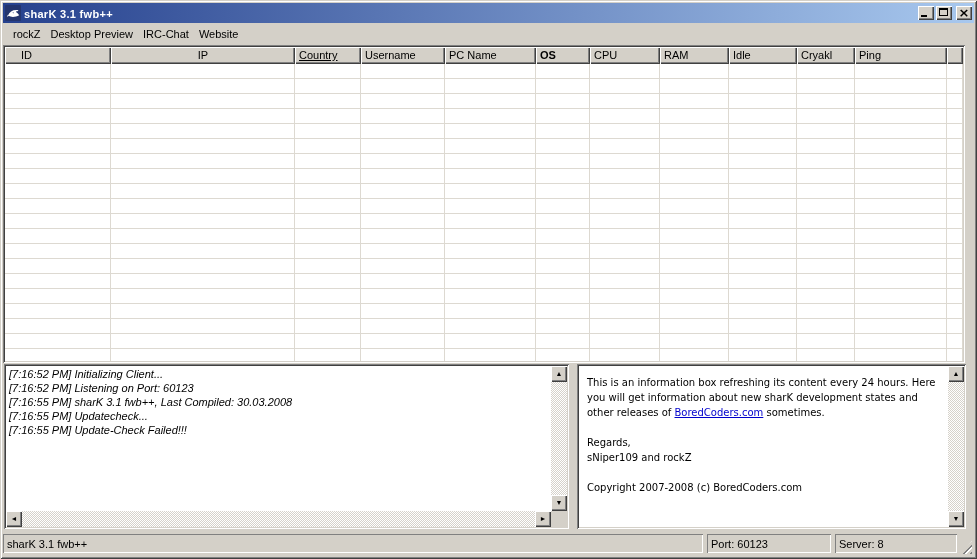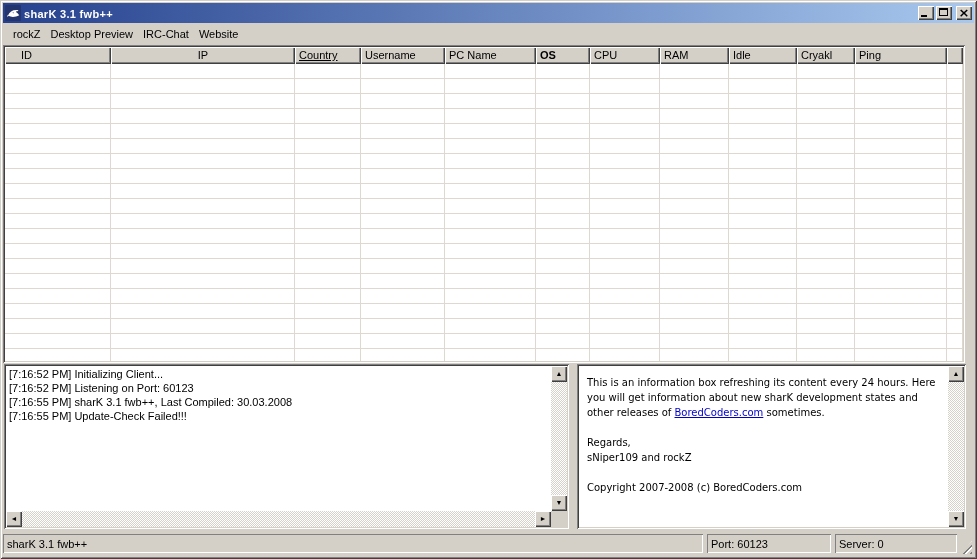--- a/index.html
+++ b/index.html
@@ -70,21 +70,21 @@
     box-shadow: inset 1px 1px 0 var(--shadow-mid), inset -1px -1px 0 var(--highlight),
                 inset 2px 2px 0 var(--shadow-dark), inset -2px -2px 0 var(--window-bg);
     padding:2px;
   }
   .logbox { position:absolute; left:1px; top:361px; width:565px; height:165px;
     display:grid; grid-template-columns:1fr 16px; grid-template-rows:1fr 16px; }
   .infobox { position:absolute; left:574px; top:361px; width:389px; height:165px;
     display:grid; grid-template-columns:1fr 16px; grid-template-rows:1fr; }
 
   .log-content { overflow:hidden; padding:1px 3px; background:#fff; }
-  .logline { line-height:14px; white-space:nowrap; }
+  .logline { line-height:14px; white-space:nowrap;font-style:italic; }
 
   .info-content { overflow:hidden; padding:9px 4px 0 8px; background:#fff;
     font-family:"DejaVu Sans", sans-serif; font-size:10px; line-height:15px; }
   .ipara { margin-bottom:15px; white-space:pre-wrap; }
   .ilink { color:var(--link); text-decoration:underline; cursor:pointer; }
 
   
   .vscroll { display:flex; flex-direction:column; width:16px; }
   .hscroll { display:flex; flex-direction:row; height:16px; }
   .sb-btn {
@@ -439,20 +439,21 @@
             <div class="lcell" style="width: 16px;"></div>
           </div>
         </div>
     </div>
 
     <div class="logbox sunken">
       <div class="log-content">
           <div class="logline">[7:16:52 PM] Initializing Client...</div>
           <div class="logline">[7:16:52 PM] Listening on Port: 60123</div>
           <div class="logline">[7:16:55 PM] sharK 3.1 fwb++, Last Compiled: 30.03.2008</div>
+          <div class="logline">[7:16:55 PM] Updatecheck...</div>
           <div class="logline">[7:16:55 PM] Update-Check Failed!!!</div>
         </div>
       <div class="vscroll">
         <div class="sb-btn"><span>▲</span></div>
         <div class="sb-track"></div>
         <div class="sb-btn"><span>▼</span></div>
       </div>
       <div class="hscroll">
         <div class="sb-btn"><span>◄</span></div>
         <div class="sb-track"></div>
@@ -472,18 +473,18 @@
         <div class="sb-btn"><span>▲</span></div>
         <div class="sb-track"></div>
         <div class="sb-btn"><span>▼</span></div>
       </div>
     </div>
 
     <div class="statusbar">
 
       <div class="spanel" style="width: 700px;">sharK 3.1 fwb++</div>
         <div class="spanel" style="width: 124px;">Port: 60123</div>
-        <div class="spanel" style="width: 122px;">Server: 0</div>
+        <div class="spanel" style="width: 122px;">Server: 8</div>
         <div class="resize-grip"></div>
     </div>
 
   </div>
 </div>
 
 </body></html>

